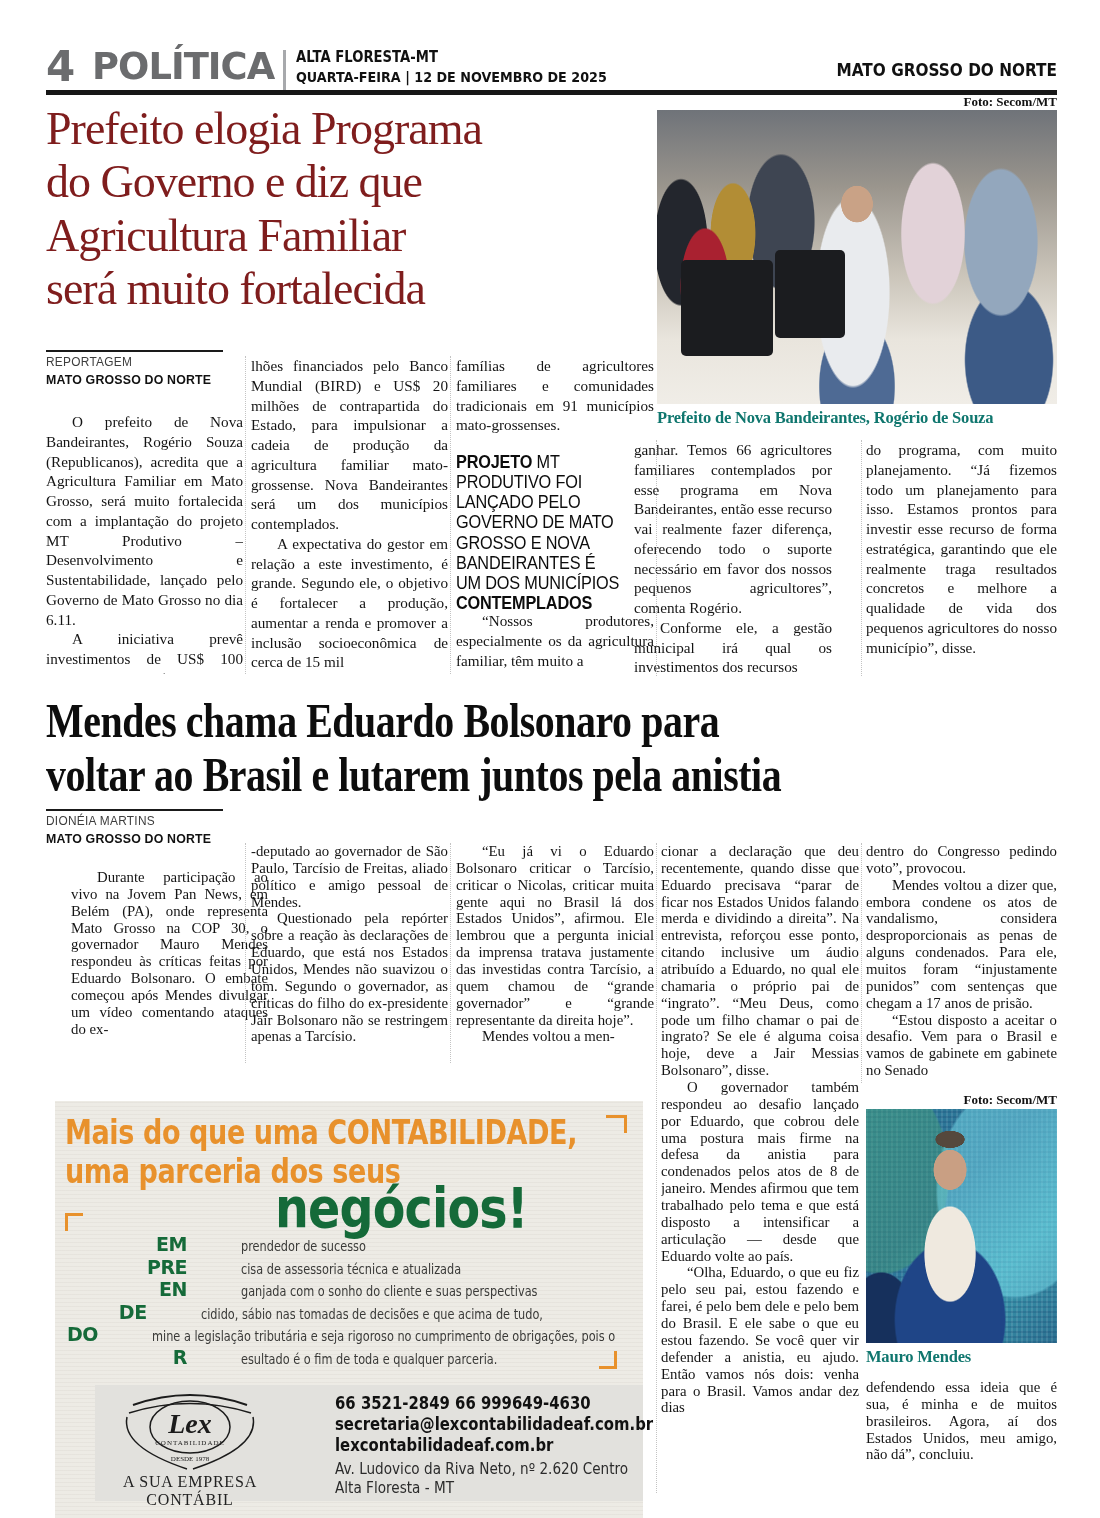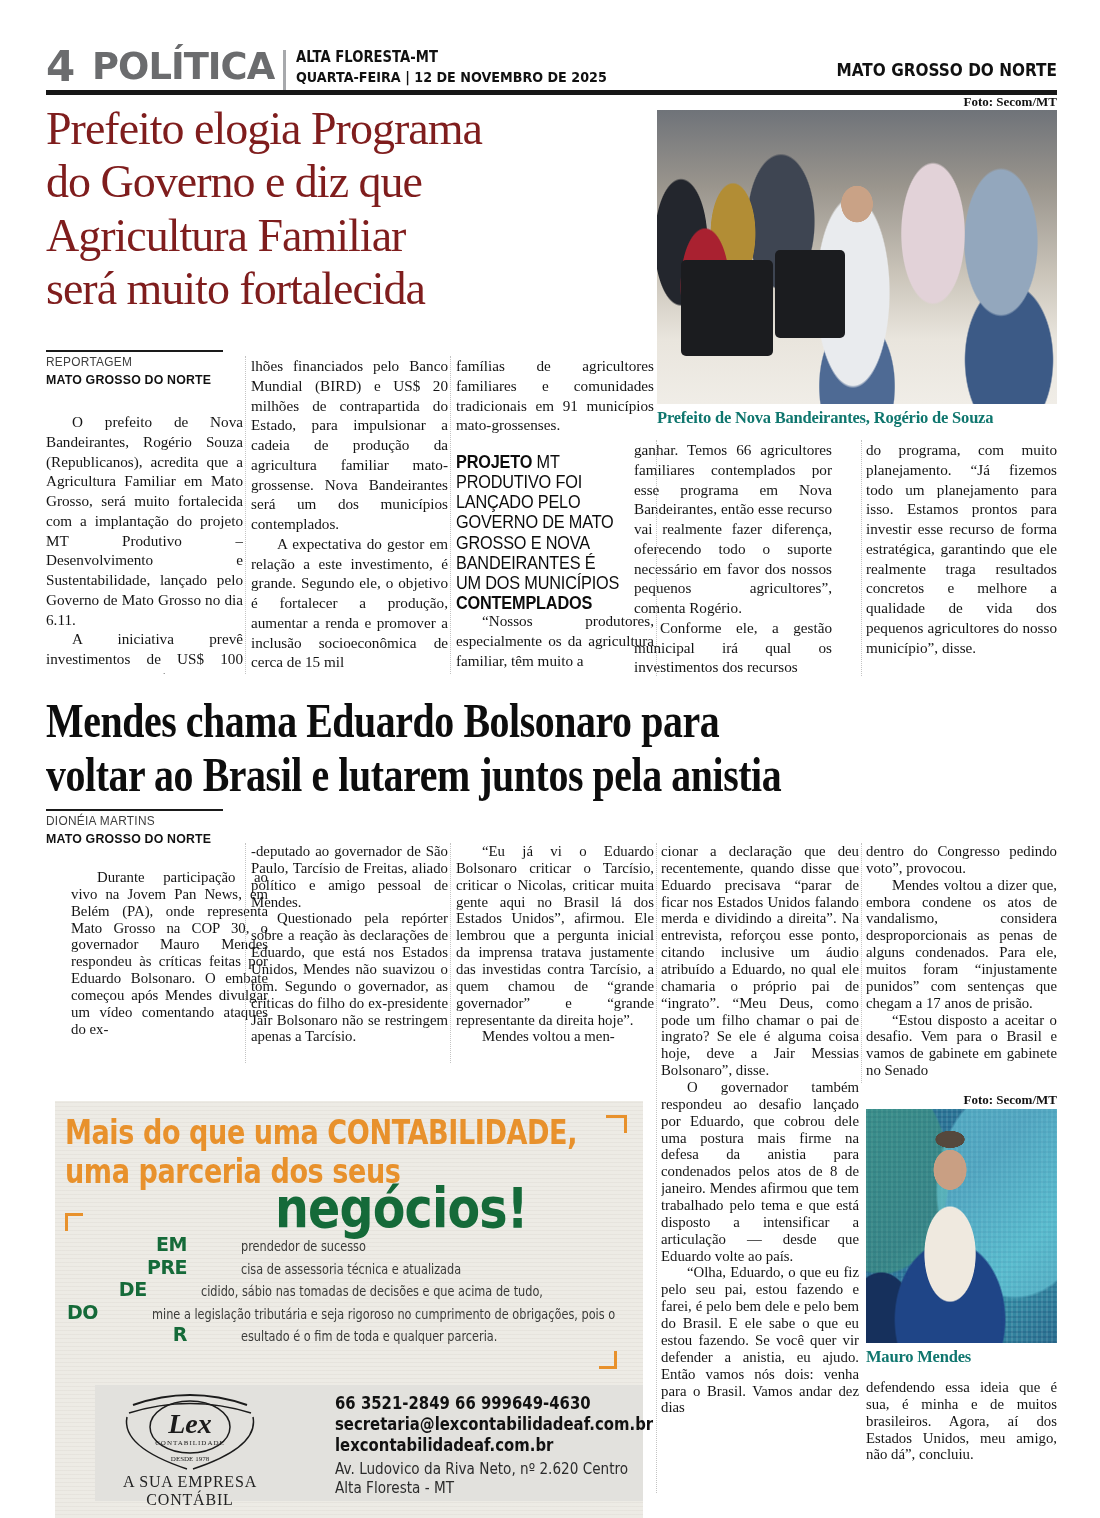--- a/index.html
+++ b/index.html
@@ -234,20 +234,24 @@
     <div class="acr">
         <div class="acr-row">
           <span class="acr-prefix">EM</span>
           <span class="acr-rest">prendedor de sucesso</span>
         </div>
         <div class="acr-row">
           <span class="acr-prefix">PRE</span>
           <span class="acr-rest">cisa de assessoria técnica e atualizada</span>
         </div>
         <div class="acr-row">
+          <span class="acr-prefix">EN</span>
+          <span class="acr-rest">ganjada com o sonho do cliente e suas perspectivas</span>
+        </div>
+        <div class="acr-row">
           <span class="acr-prefix">DE</span>
           <span class="acr-rest">cidido, sábio nas tomadas de decisões e que acima de tudo,</span>
         </div>
         <div class="acr-row">
           <span class="acr-prefix">DO</span>
           <span class="acr-rest">mine a legislação tributária e seja rigoroso no cumprimento de obrigações, pois o</span>
         </div>
         <div class="acr-row">
           <span class="acr-prefix">R</span>
           <span class="acr-rest">esultado é o fim de toda e qualquer parceria.</span>

